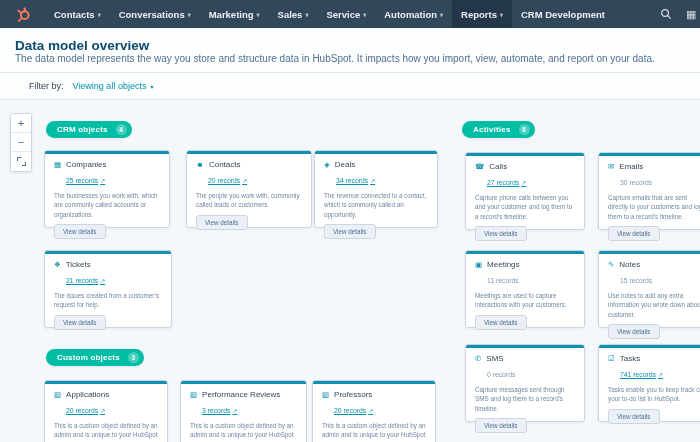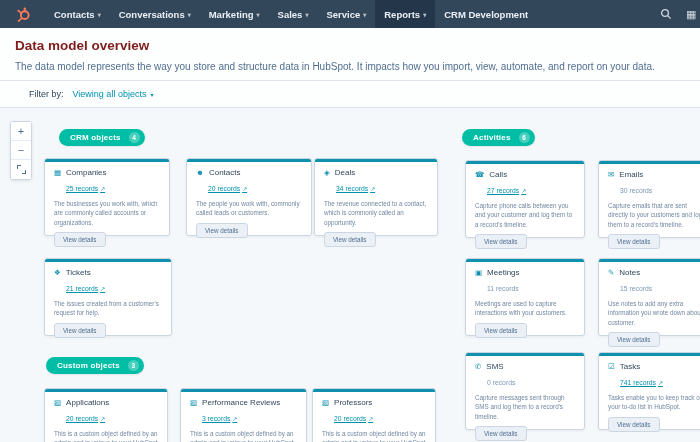--- a/index.html
+++ b/index.html
@@ -14,21 +14,21 @@
   .nav-item { display:flex; align-items:center; gap:3px; padding:0 9px; font-size:9.5px;
     font-weight:bold; color:#eaf0f6; cursor:pointer; white-space:nowrap; }
   .nav-item.active { background:#24374a; }
   .nav-caret { font-size:6px; opacity:.75; margin-top:1px; }
   .nav-right { margin-left:auto; display:flex; align-items:center; gap:14px; padding-right:0; }
   .nav-icon { display:flex; align-items:center; cursor:pointer; }
   .grid-glyph { color:#cfd7e0; font-size:11px; width:14px; overflow:hidden; display:inline-block; }
 
   
   .header { background:#fdfefe; padding:10px 15px 8px 15px; }
-  .page-title { font-size:13.5px; font-weight:bold; color:#7f1d1d; margin-bottom:8px; }
+  .page-title { font-size:13.5px; font-weight:bold; color:#0c4a6e; margin-bottom:0; }
   .page-desc { font-size:10px; color:#516f90; }
   .divider { border-top:1px solid #dfe3eb; }
   .filter-row { background:#fdfefe; display:flex; align-items:center; gap:9px; padding:8px 29px; }
   .filter-label { font-size:9px; color:#33475b; }
   .filter-value { font-size:9px; font-weight:normal; color:#0091ae; display:flex; align-items:center; gap:4px; cursor:pointer; }
   .filter-value .nav-caret { opacity:1; color:#0091ae; }
 
   
   .canvas { position:relative; flex:1; background:#f5f8fa; overflow:hidden; }
 
@@ -97,20 +97,24 @@
         <span class="nav-caret">▾</span>
       </div>
       <div class="nav-item">
         <span>Sales</span>
         <span class="nav-caret">▾</span>
       </div>
       <div class="nav-item">
         <span>Service</span>
         <span class="nav-caret">▾</span>
       </div>
+      <div class="nav-item">
+        <span>Automation</span>
+        <span class="nav-caret">▾</span>
+      </div>
       <div class="nav-item active">
         <span>Reports</span>
         <span class="nav-caret">▾</span>
       </div>
       <div class="nav-item">
         <span>CRM Development</span>
       </div>
     </div>
     <div class="nav-right">
       <span class="nav-icon">
@@ -141,21 +145,21 @@
   <div class="canvas">
 
     <div class="zoom-panel">
       <button class="zoom-btn">+</button>
       <button class="zoom-btn">−</button>
       <button class="zoom-btn">
           <span class="expand-glyph"></span>
         </button>
     </div>
 
-    <div class="pill" style="left:59px; top:21px;">
+    <div class="pill" style="left:46px; top:21px;">
       <span>CRM objects</span>
       <span class="pill-badge">4</span>
     </div>
     <div class="pill" style="left:462px; top:21px;">
       <span>Activities</span>
       <span class="pill-badge">6</span>
     </div>
     <div class="pill" style="left:46px; top:249px;">
       <span>Custom objects</span>
       <span class="pill-badge">3</span>

